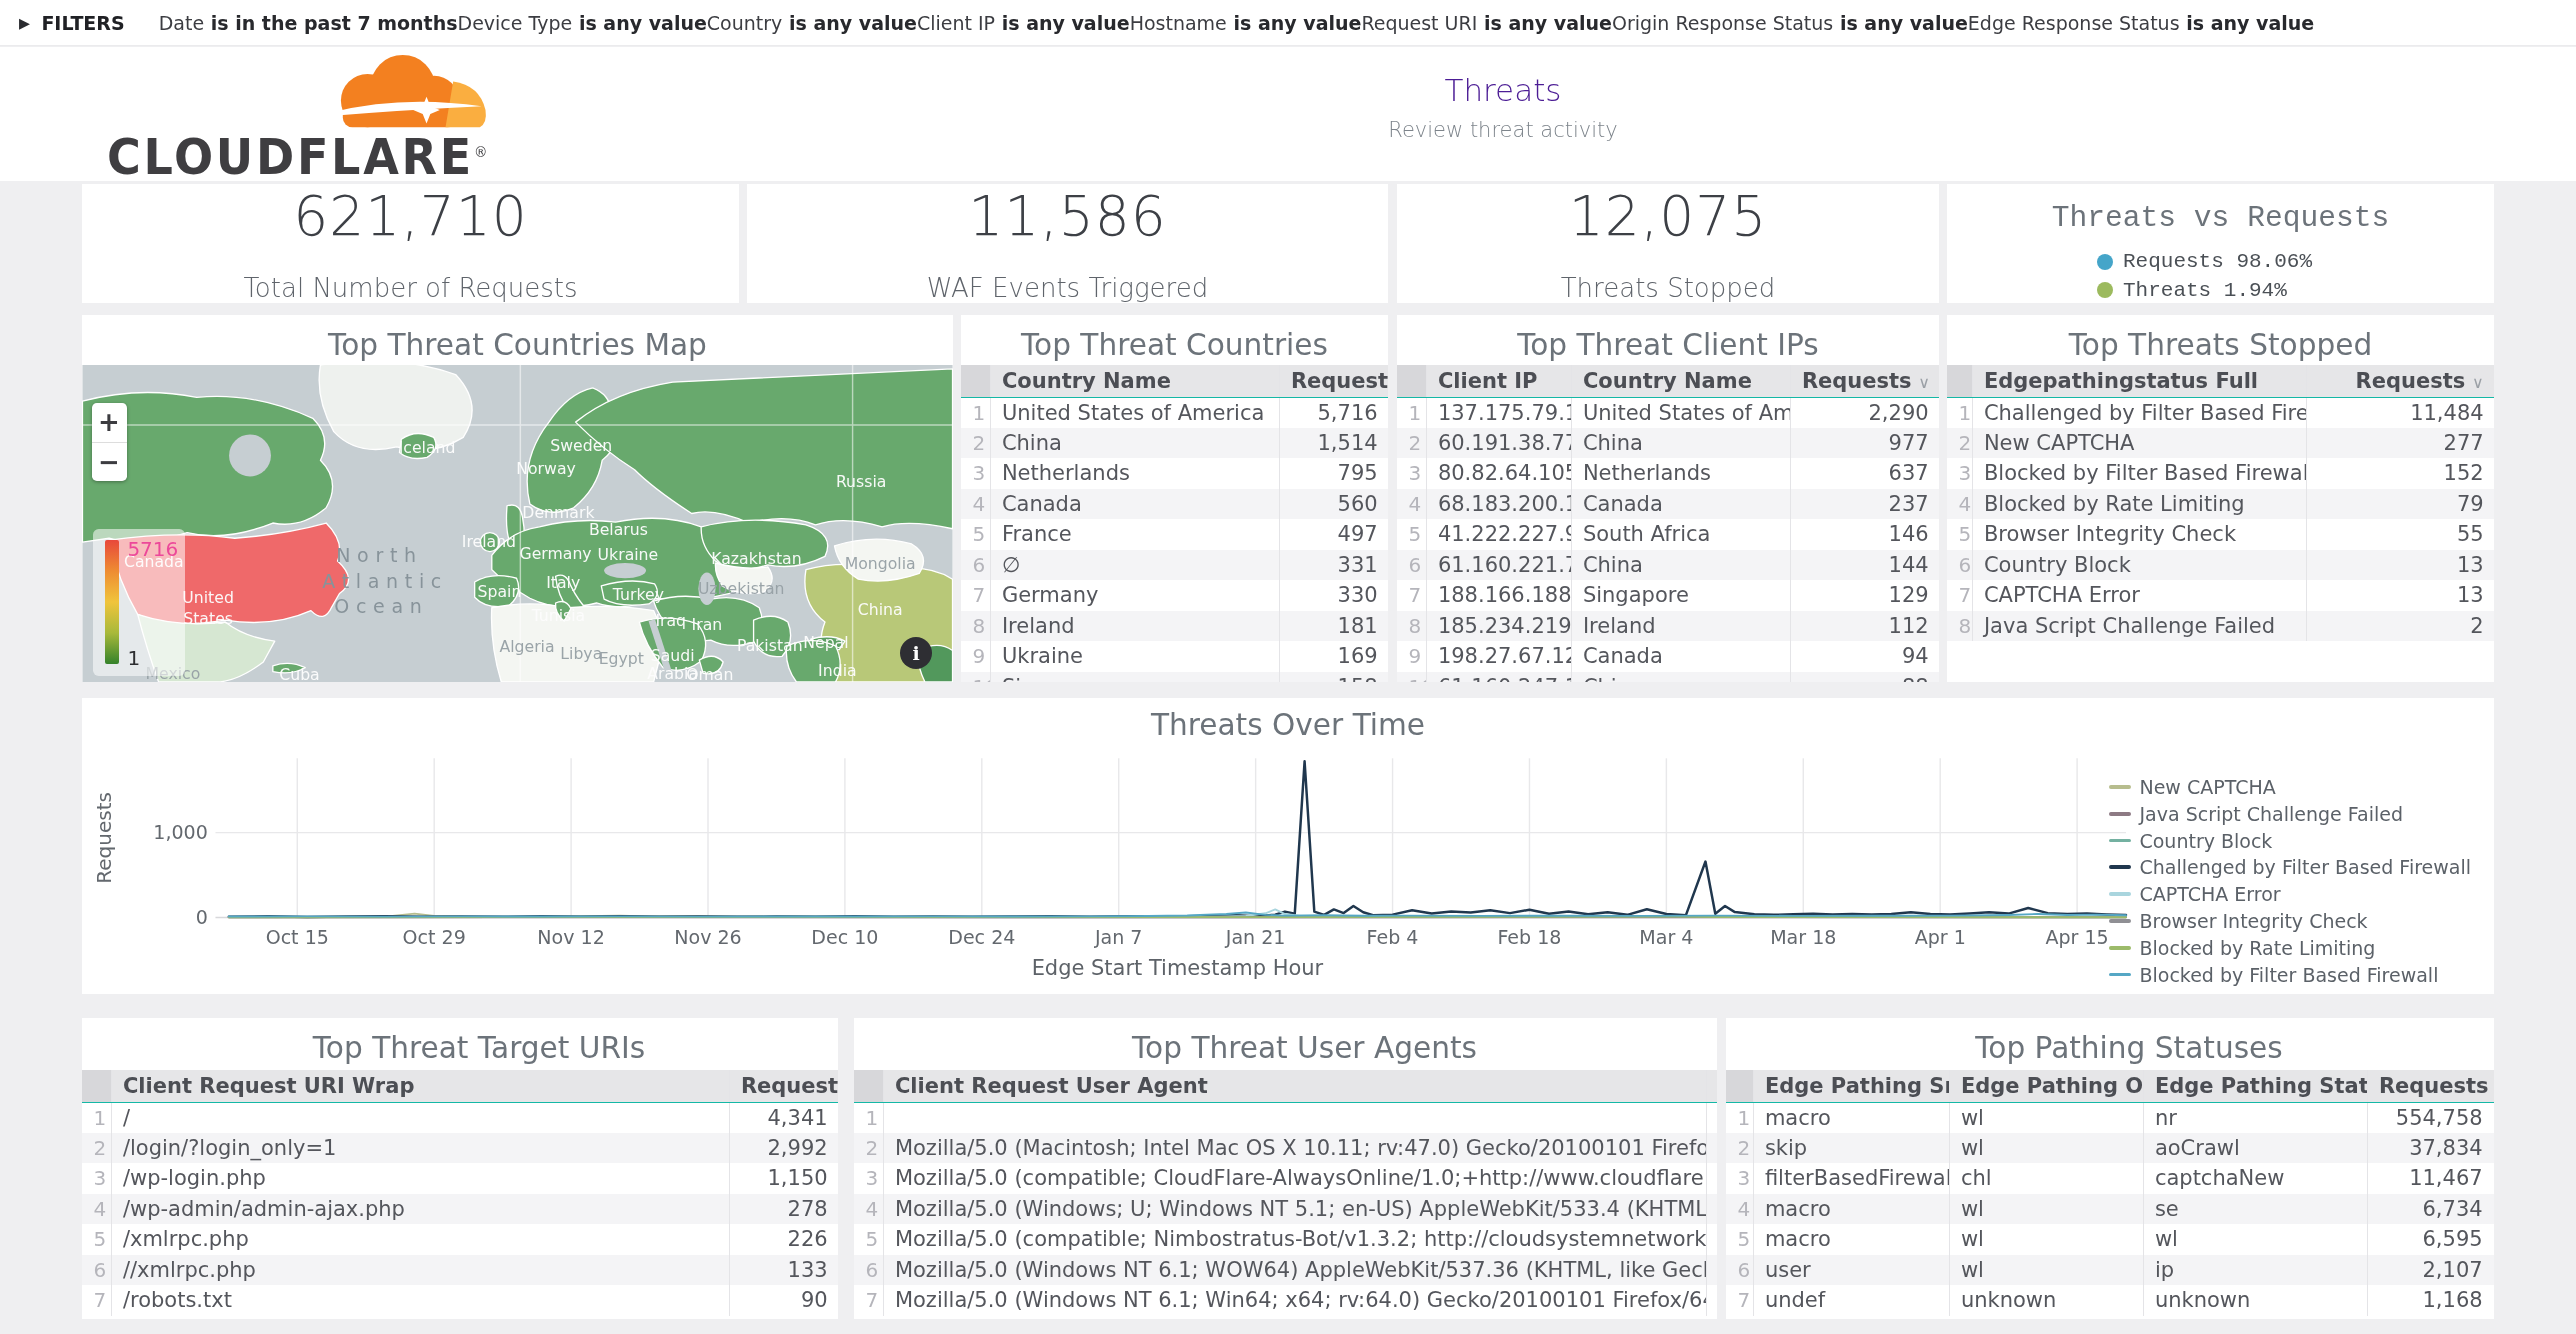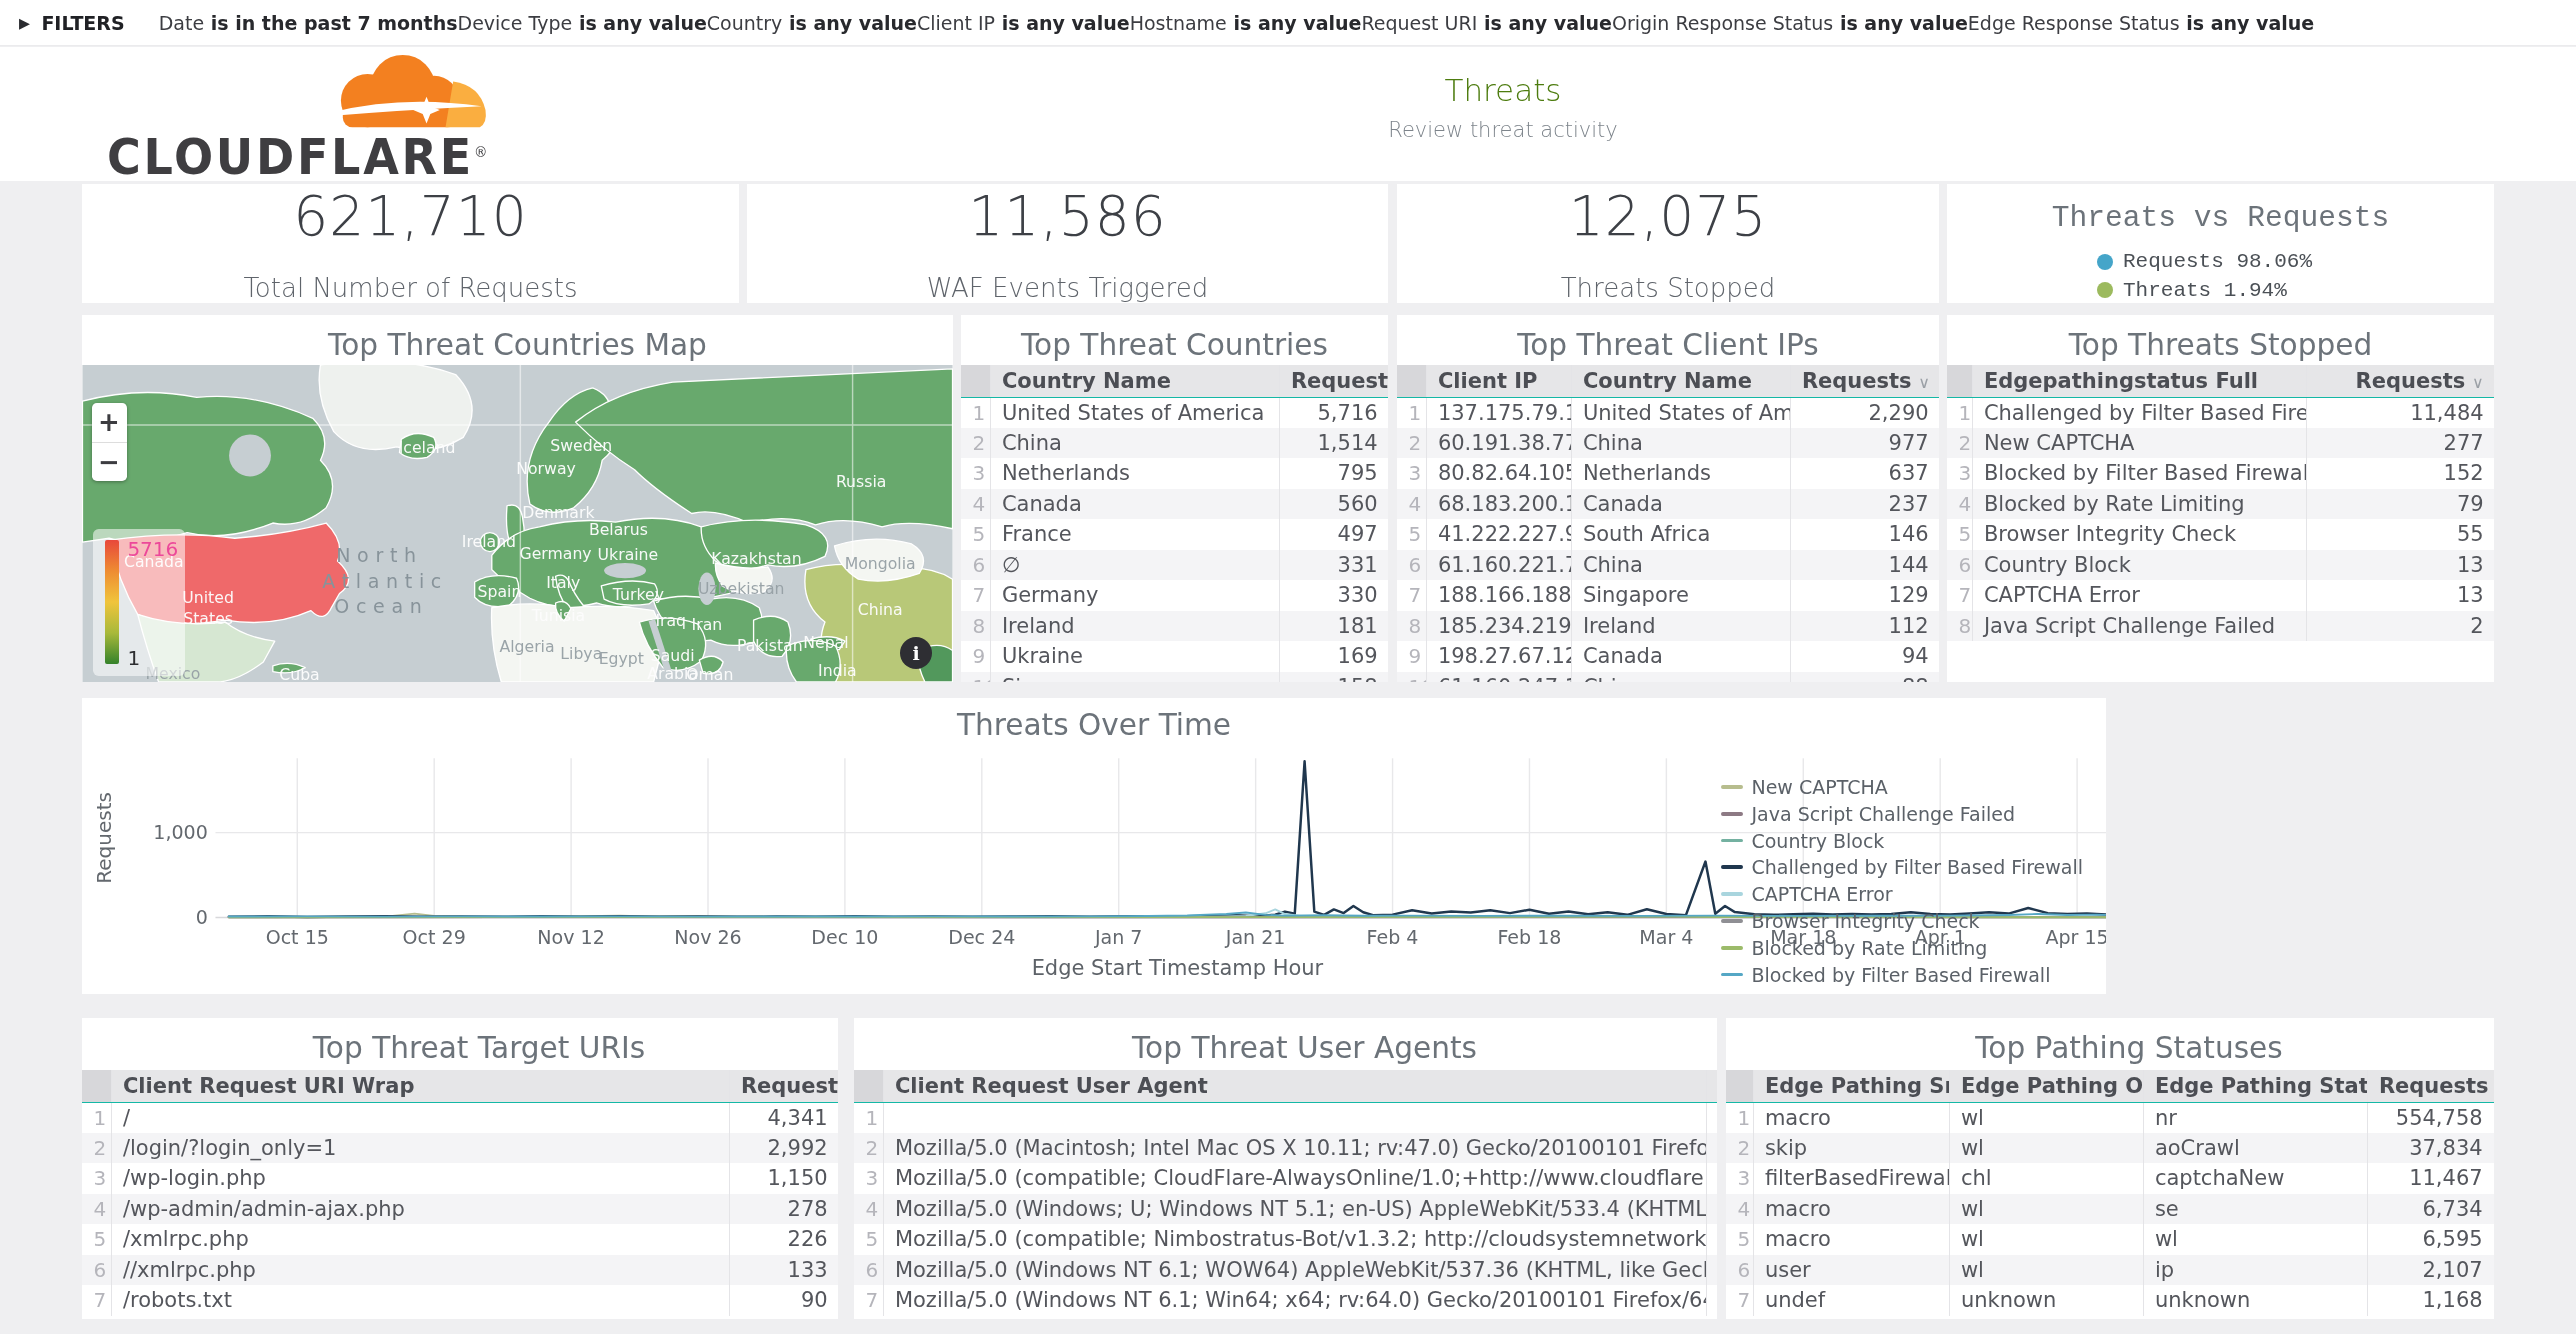--- a/index.html
+++ b/index.html
@@ -22,21 +22,21 @@
   .filter-item { font-size:19px; color:#3c3d42; flex:none; }
   .filter-item b { font-weight:700; color:#28292d; margin-left:6.7px; }
   
   .header { position:absolute; left:0; top:47px; width:2576px; height:134px; background:#fff; }
   .logo { position:absolute; left:107px; top:3.8px; width:410px; height:129px; }
   .logo-cloud { position:absolute; left:205px; top:1.9px; }
   .wordmark { position:absolute; left:0; top:78px; font-size:49px; font-weight:800; letter-spacing:2.9px;
     color:#3f3e41; transform:scaleX(.94); transform-origin:left; white-space:nowrap; }
   .wordmark sup { font-size:14.3px; font-weight:400; }
   .page-title-block { position:absolute; left:1503px; top:25px; transform:translateX(-50%); text-align:center; }
-  .page-title { font-size:31px; font-weight:300; color:#4d7c0f; }
+  .page-title { font-size:31px; font-weight:300; color:#4c1d95; }
   .page-subtitle { font-size:21px; font-weight:300; color:#7d848b; margin-top:9.5px; }
   
   .card { position:absolute; background:#fff; overflow:hidden; }
   .card-title { text-align:center; font-size:29.6px; font-weight:400; color:#6c737a; padding-top:13.3px; height:50px; }
   .card-title.tall { height:52px;margin-left:38px; }
   
   .kpi { display:flex; flex-direction:column; align-items:center; justify-content:space-between; }
   .kpi-num { font-size:55px; font-weight:200; color:#3d4046; letter-spacing:1px; }
   .kpi-label { font-size:26px; font-weight:300; color:#5f646b; margin-top:11.4px; }
   .tvr-title { text-align:center; font-size:29.6px; font-weight:300; color:#6c737a; padding-top:17px; }
@@ -477,21 +477,21 @@
             <tr>
               <td class="idx">8</td>
               <td class="">Java Script Challenge Failed</td>
               <td class="r">2</td>
             </tr>
           </tbody>
         </table>
       </div>
   </div>
 
-  <div class="card" style="left:82px; top:698px; width:2024px; height:296px;">
+  <div class="card" style="left:82px; top:698px; width:2412px; height:296px;">
     <div class="card-title" style="padding-top:9.5px;">Threats Over Time</div>
     <svg id="chart-svg" width="2412" height="296" style="position:absolute;left:0;top:0;" viewBox="0 0 2530 310">
         <line x1="225.8041237113402" y1="63" x2="225.8041237113402" y2="230" stroke="#e8e8ea" stroke-width="1.5"></line>
         <text x="225.8041237113402" y="258" text-anchor="middle" fill="#63686e" font-size="20">Oct 15</text>
         <line x1="369.41237113402065" y1="63" x2="369.41237113402065" y2="230" stroke="#e8e8ea" stroke-width="1.5"></line>
         <text x="369.41237113402065" y="258" text-anchor="middle" fill="#63686e" font-size="20">Oct 29</text>
         <line x1="513.020618556701" y1="63" x2="513.020618556701" y2="230" stroke="#e8e8ea" stroke-width="1.5"></line>
         <text x="513.020618556701" y="258" text-anchor="middle" fill="#63686e" font-size="20">Nov 12</text>
         <line x1="656.6288659793815" y1="63" x2="656.6288659793815" y2="230" stroke="#e8e8ea" stroke-width="1.5"></line>
         <text x="656.6288659793815" y="258" text-anchor="middle" fill="#63686e" font-size="20">Nov 26</text>

